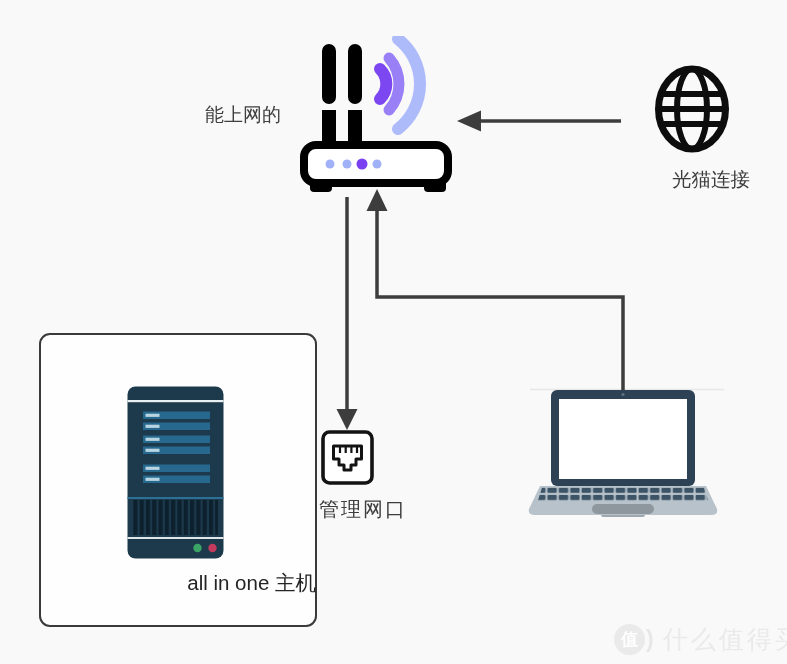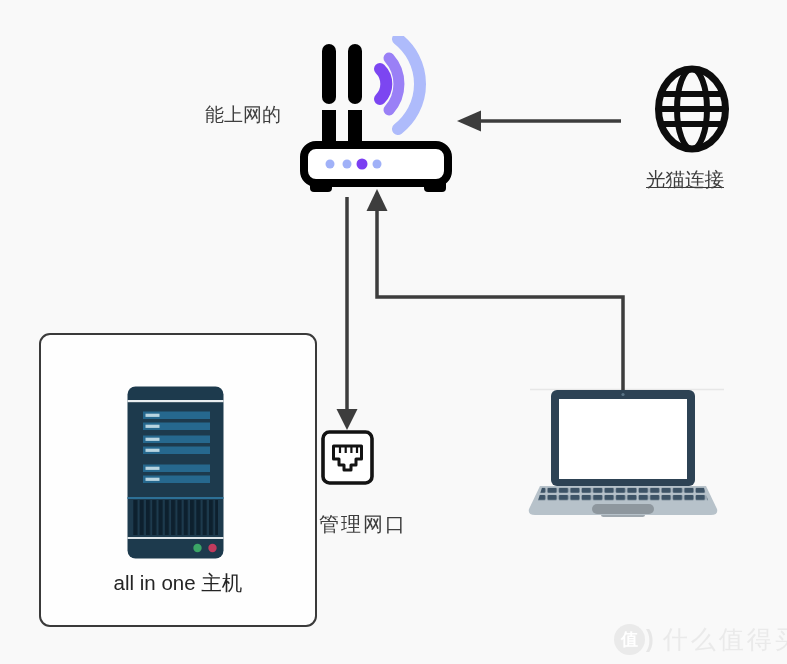--- a/index.html
+++ b/index.html
@@ -19,41 +19,41 @@
     left:39px;top:333px;
     width:278px;height:294px;
     box-sizing:border-box;
     background:#fefefe;
     border:2.5px solid #3a3a3a;
     border-radius:11px;
   }
   .host-label{
     position:absolute;
     left:40px;top:569px;width:276px;
-    text-align:center;
+    text-align:right;
     font-size:20.5px;
     color:#242424;
   }
   .internet-label{
     position:absolute;
     left:646px;top:168px;width:130px;
+    text-align:center;
     font-size:19.5px;line-height:23px;
     color:#3d3d3d;
-    text-decoration:underline;
   }
   .router-label{
     position:absolute;
     left:155px;top:104px;width:176px;
     text-align:center;
     font-size:19px;line-height:21.5px;
     color:#3f3f3f;
   }
   .port-label{
     position:absolute;
-    left:319px;top:511px;
+    left:319px;top:496px;
     font-size:20px;
     letter-spacing:2px;
     color:#3d3d3d;
   }
   .watermark{
     position:absolute;
     left:614px;top:623px;
     display:flex;align-items:center;
   }
   .wm-badge{

